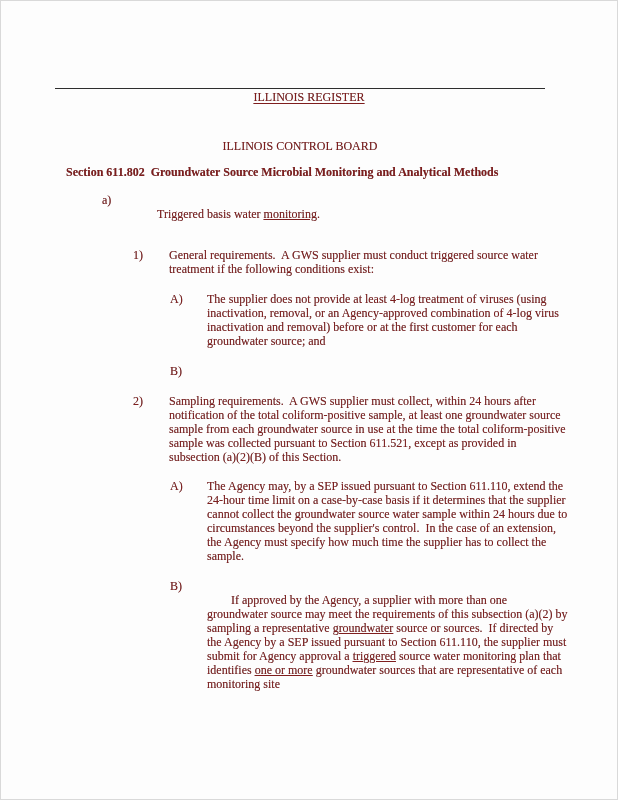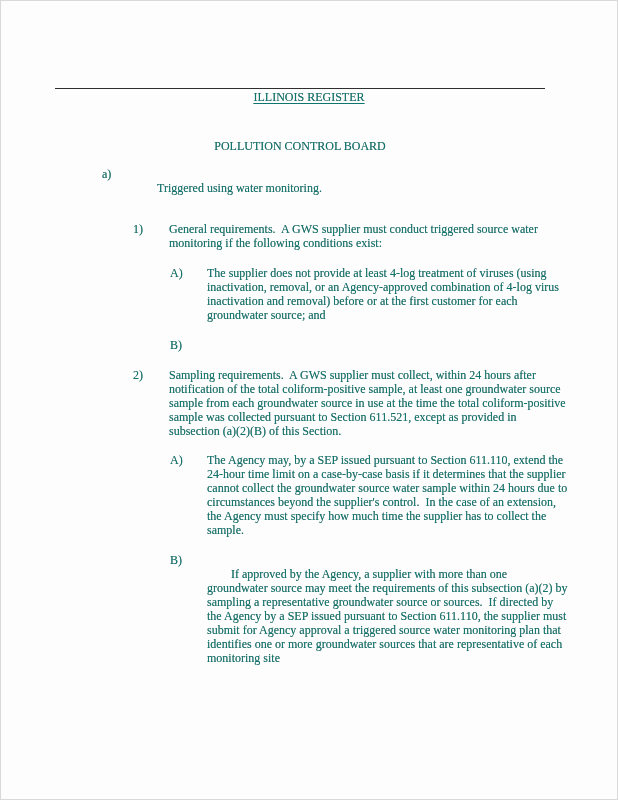--- a/index.html
+++ b/index.html
@@ -5,21 +5,21 @@
   html,body { margin:0; padding:0; background:#ffffff; }
   .page {
     position:relative;
     width:618px;
     height:800px;
     background:#fdfdfd;
     box-shadow: inset 0 0 0 1px #d9d9d9;
     font-family:"Liberation Serif", serif;
     font-size:12px;
     line-height:14px;
-    color:#0f766e;
+    color:#7f1d1d;
     text-shadow: 0 0 0.5px rgba(60,60,60,0.55);
     overflow:hidden;
   }
   .masthead-rule {
     position:absolute;
     top:88px;
     left:55px;
     width:490px;
     border-top:1.3px solid #2e2e2e;
   }
@@ -45,49 +45,50 @@
   .lvl-a { margin-left:102px; margin-top:14px; margin-bottom:13px; }
   .lvl-a .lbl { width:31px; }
   .lvl-1 { margin-left:133px; }
   .lvl-1 .lbl { width:36px; }
   .lvl-1 .txt { width:400px; }
   .lvl-2 { margin-left:170px; }
   .lvl-2 .lbl { width:37px; }
   .lvl-2 .txt { width:362px; }
   .mb16 { margin-bottom:16px; }
   .mb15 { margin-bottom:15px; }
-  .u { text-underline-offset:1px; }
+  .u { text-decoration:underline; text-underline-offset:1px; }
 </style>
 </head>
 <body>
 
 <div class="page">
   <div class="masthead-rule"></div>
 
   <div class="content">
 
     <div class="center-line">
       <span class="register-title">ILLINOIS REGISTER</span>
     </div>
 
-    <div class="center-line board-line">POLLUTION CONTROL BOARD</div>
+    <div class="center-line board-line">ILLINOIS CONTROL BOARD</div>
 
 
 
+    <div class="section-heading">Section 611.802  Groundwater Source Microbial Monitoring and Analytical Methods</div>
 
     <div class="row lvl-a">
       <span class="lbl">a)</span>
       <span class="txt">
-        <span>Triggered using water </span><span class="u">monitoring</span><span>.</span>
+        <span>Triggered basis water </span><span class="u">monitoring</span><span>.</span>
       </span>
     </div>
 
     <div class="row lvl-1 mb16">
       <span class="lbl">1)</span>
-      <span class="txt">General requirements.  A GWS supplier must conduct triggered source water monitoring if the following conditions exist:</span>
+      <span class="txt">General requirements.  A GWS supplier must conduct triggered source water treatment if the following conditions exist:</span>
     </div>
 
     <div class="row lvl-2 mb16">
       <span class="lbl">A)</span>
       <span class="txt">The supplier does not provide at least 4-log treatment of viruses (using inactivation, removal, or an Agency-approved combination of 4-log virus inactivation and removal) before or at the first customer for each groundwater source; and</span>
     </div>
 
     <div class="row lvl-2 mb16">
       <span class="lbl">B)</span>
     </div>

